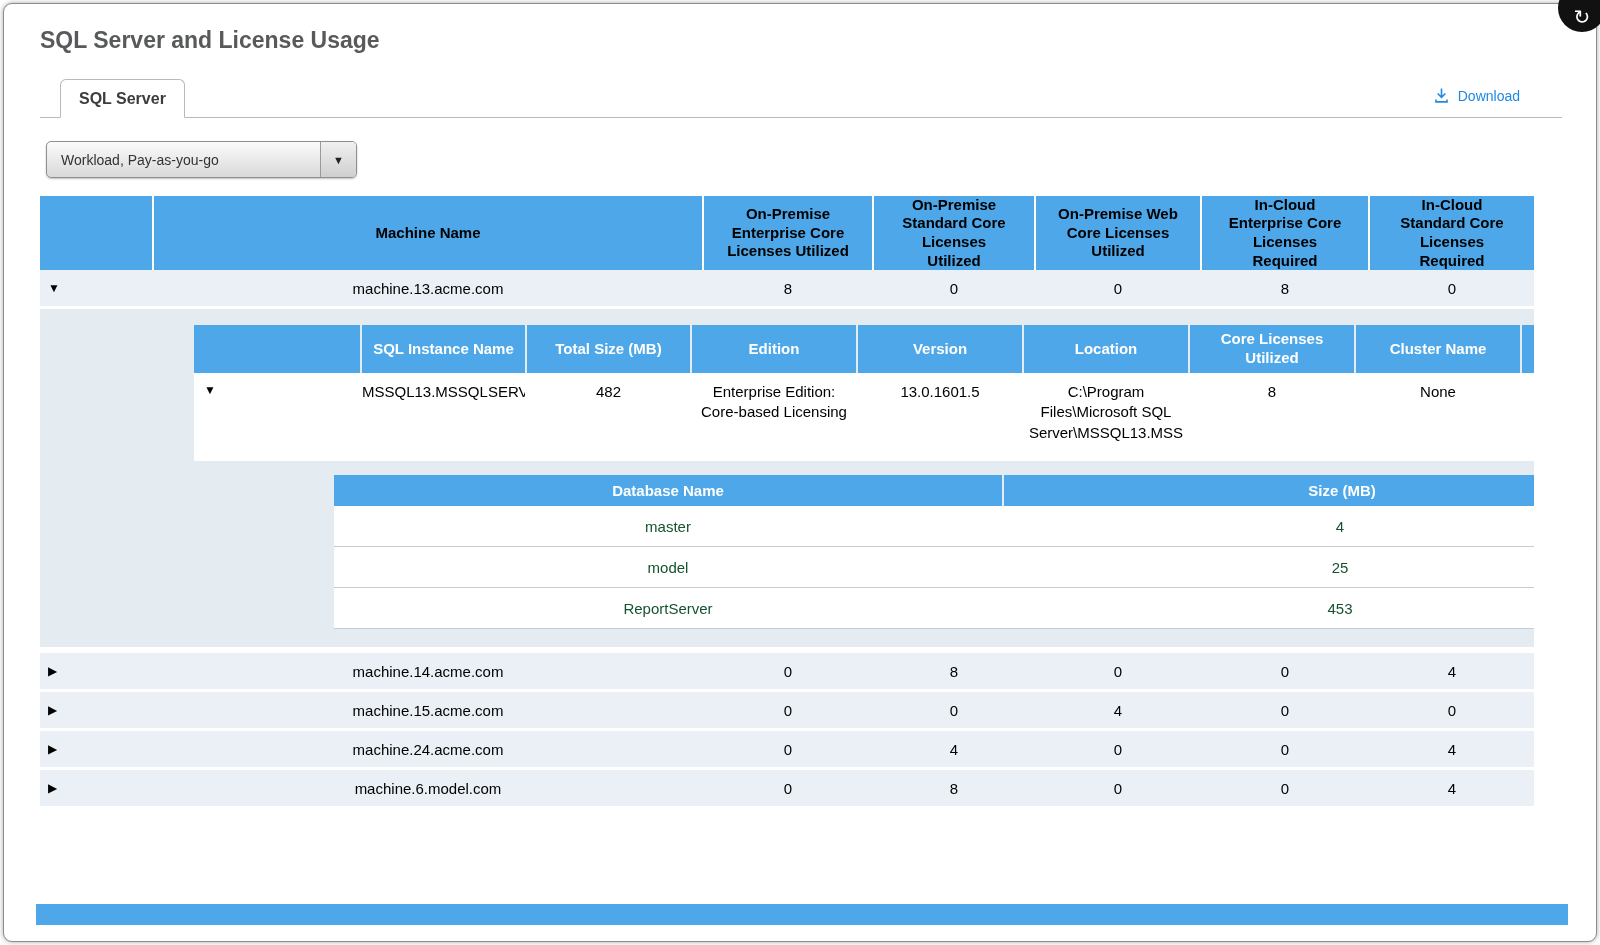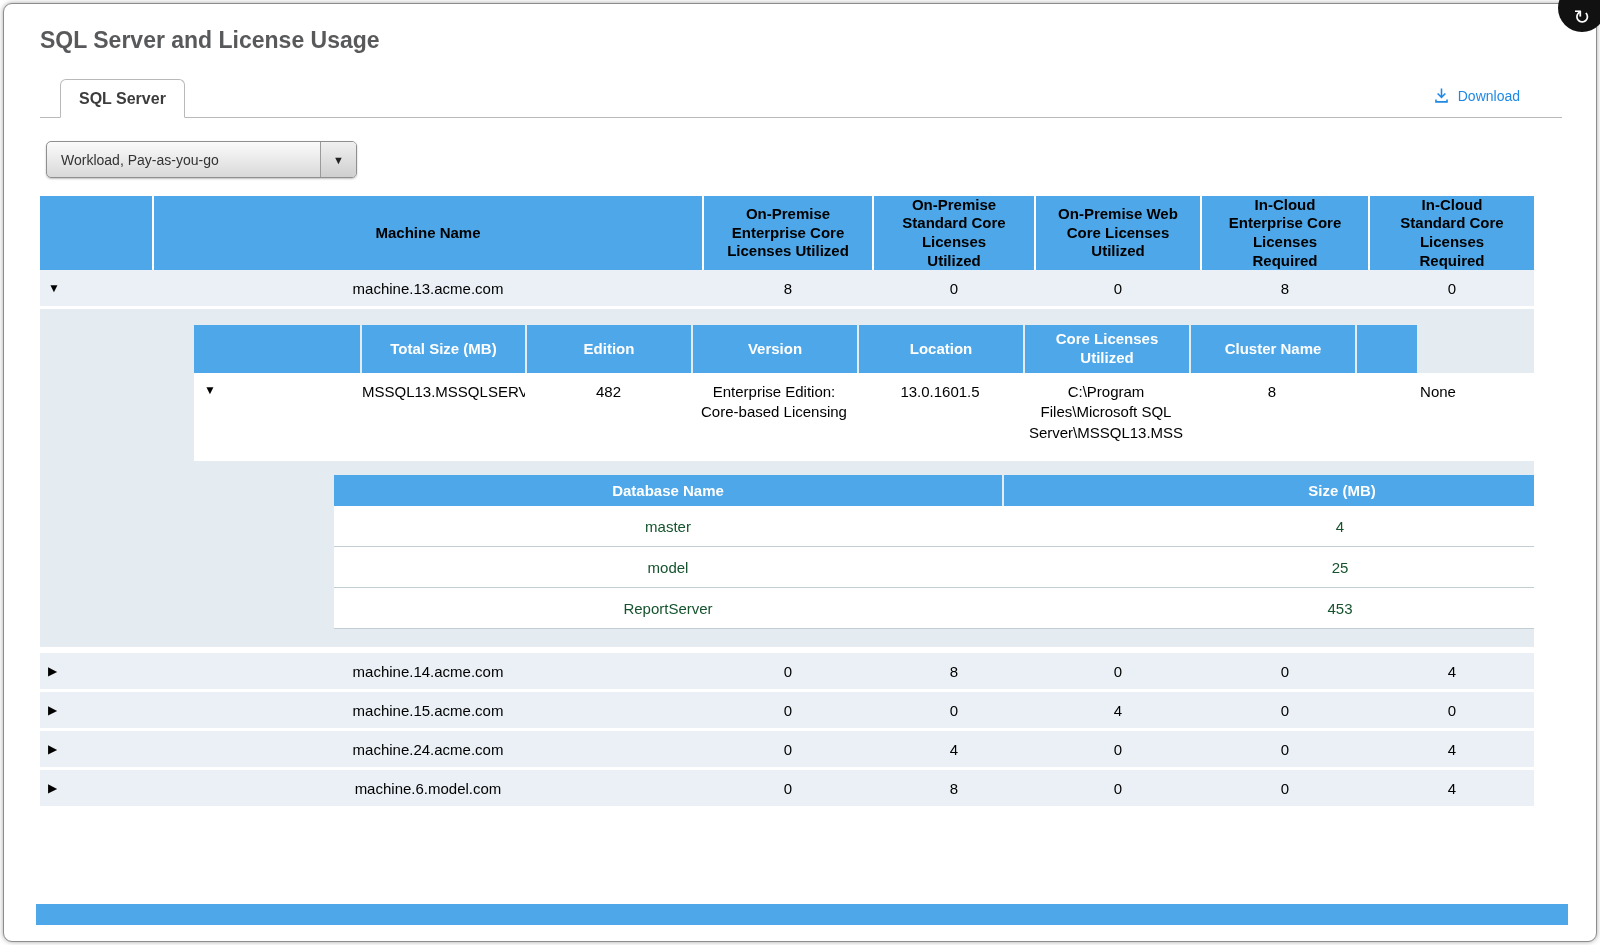--- a/index.html
+++ b/index.html
@@ -137,20 +137,21 @@
       <div class="rc w-c3">0</div>
       <div class="rc w-c4">8</div>
       <div class="rc w-c5">0</div>
     </div>
 
     <div class="detail">
 
       <div class="itable">
         <div class="ihead">
           <div class="hc iw-exp"></div>
+          <div class="hc iw-a">SQL Instance Name</div>
           <div class="hc iw-b">Total Size (MB)</div>
           <div class="hc iw-c">Edition</div>
           <div class="hc iw-d">Version</div>
           <div class="hc iw-e">Location</div>
           <div class="hc iw-f">Core Licenses Utilized</div>
           <div class="hc iw-g">Cluster Name</div>
           <div class="hc iw-part"></div>
         </div>
 
         <div class="irow">

